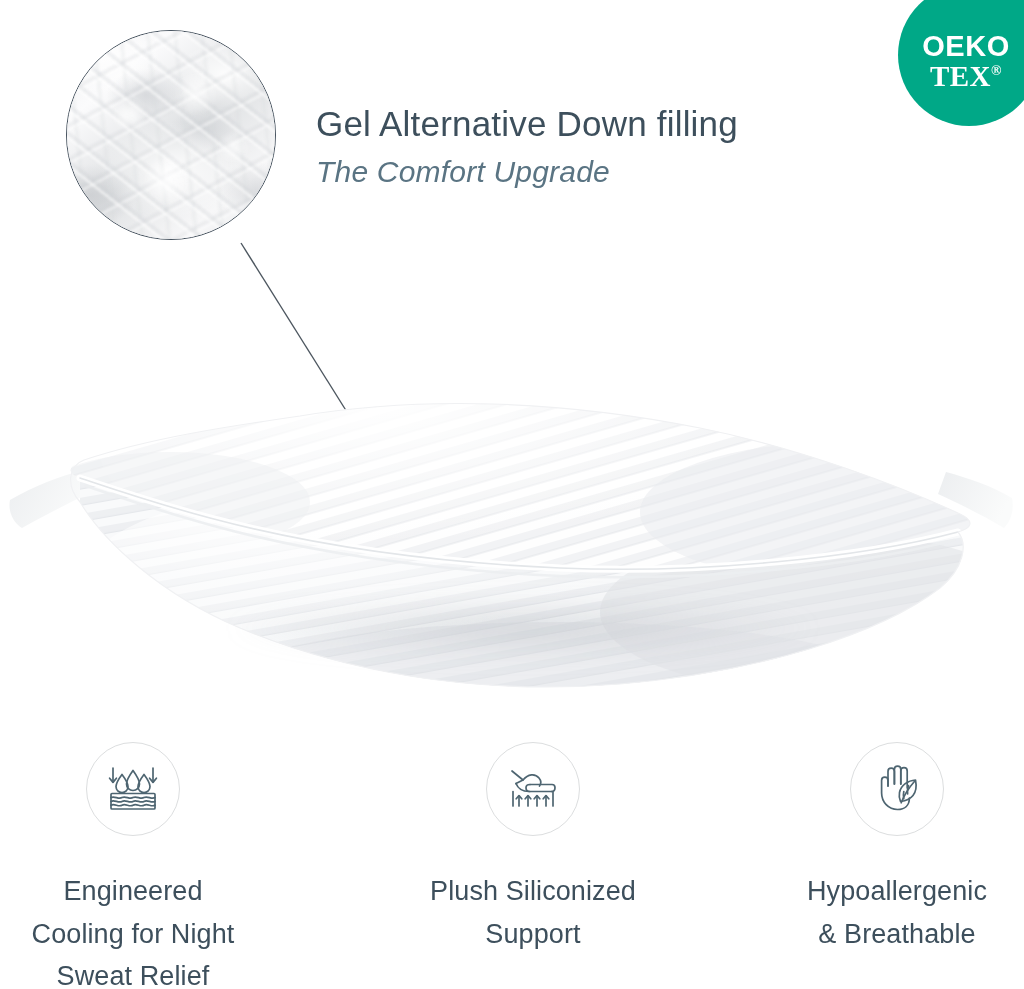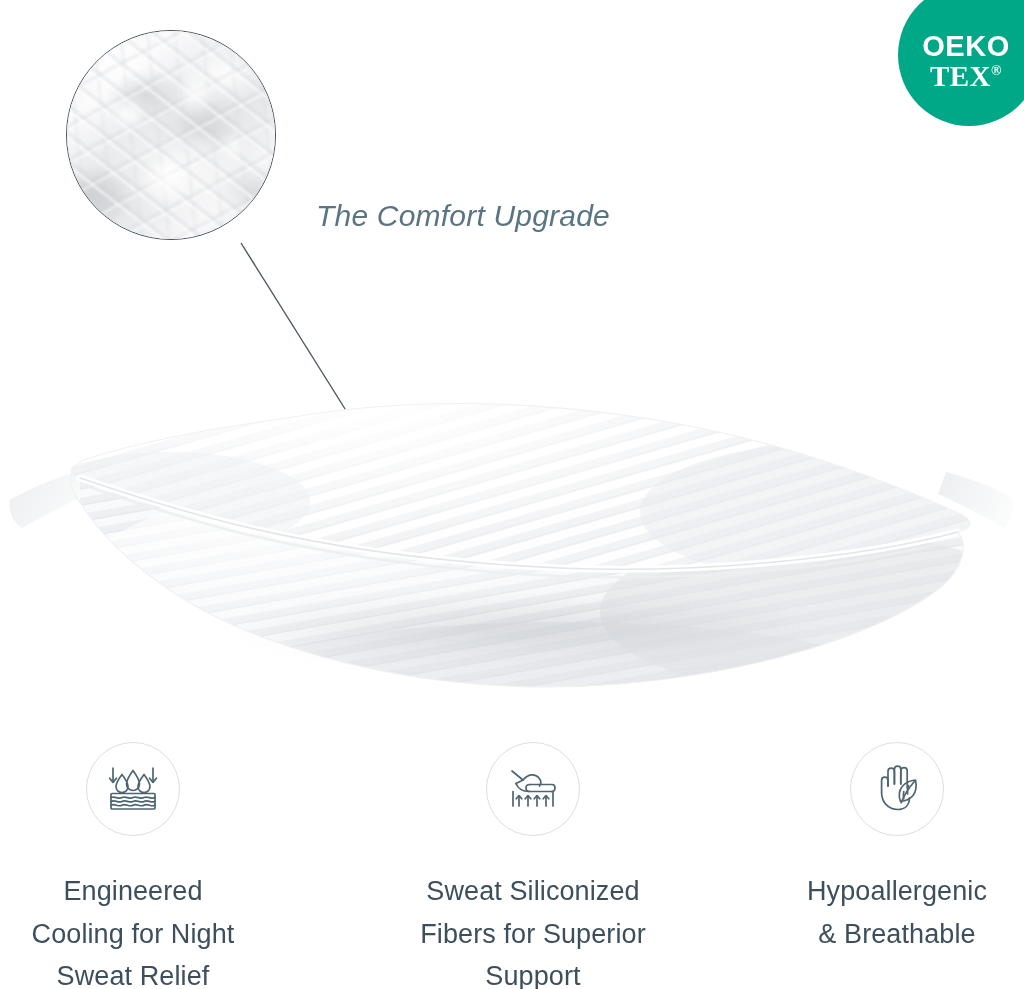--- a/index.html
+++ b/index.html
@@ -85,21 +85,21 @@
 
   
   .headline{
     position:absolute;left:316px;top:104px;
     font-size:35px;color:#3d4f5c;
     letter-spacing:0.2px;white-space:nowrap;
   }
   .subhead{
     position:absolute;left:316px;top:155px;
     font-size:30px;color:#5a7483;
-    font-style:italic;letter-spacing:0.2px;white-space:nowrap;margin-top:44px;
+    font-style:italic;letter-spacing:0.2px;white-space:nowrap;
   }
 
   
   .pillow-wrap{position:absolute;left:0px;top:382px;width:1024px;height:330px;}
   .pillow-shadow{
     position:absolute;left:108px;top:200px;width:830px;height:92px;
     background:radial-gradient(ellipse 50% 50% at 50% 50%, rgba(160,165,172,.30), rgba(255,255,255,0) 72%);
     filter:blur(10px);
   }
 
@@ -132,20 +132,21 @@
     <div class="tex"></div>
     <div class="streaks"></div>
     <div class="wisp"></div>
   </div>
 
   <svg class="leader" viewBox="0 0 1024 989">
     <line x1="241" y1="243" x2="352" y2="420" stroke="#4c565f" stroke-width="1.4"></line>
     <circle cx="355" cy="425" r="5.4" fill="none" stroke="#4c565f" stroke-width="1.4"></circle>
   </svg>
 
+  <div class="headline">Gel Alternative Down filling</div>
   <div class="subhead">The Comfort Upgrade</div>
 
   <div class="oeko-badge">
     <div class="oeko-line l1">OEKO</div>
     <div class="oeko-line l2"><span>TEX</span><span class="oeko-reg">®</span></div>
   </div>
 
   <div class="pillow-wrap">
     <div class="pillow-shadow"></div>
     <svg width="1024" height="330" viewBox="0 0 1024 330">
@@ -290,22 +291,21 @@
           <line x1="24" y1="46" x2="24" y2="36"></line>
           <path d="M 21.2,38.8 L 24,35.6 L 26.8,38.8"></path>
           <line x1="33" y1="46" x2="33" y2="36"></line>
           <path d="M 30.2,38.8 L 33,35.6 L 35.8,38.8"></path>
           <line x1="42" y1="46" x2="42" y2="36"></line>
           <path d="M 39.2,38.8 L 42,35.6 L 44.8,38.8"></path>
         </g>
       </svg>
     </div>
     <div class="feature-caption">
-      <span class="cl">Sweat Siliconized</span>
-      <span class="cl">Fibers for Superior</span>
+      <span class="cl">Plush Siliconized</span>
       <span class="cl">Support</span>
     </div>
   </div>
 
   <div class="feature f3">
     <div class="icon-ring">
       <svg width="58" height="58" viewBox="0 0 58 58">
         <g fill="none" stroke="#4e6571" stroke-width="1.7" stroke-linecap="round" stroke-linejoin="round">
 
           <path d="M 20,26 L 20,11.5 C 20,9.6 21.4,8.2 23.2,8.2 C 25,8.2 26.4,9.6 26.4,11.5 L 26.4,24"></path>

